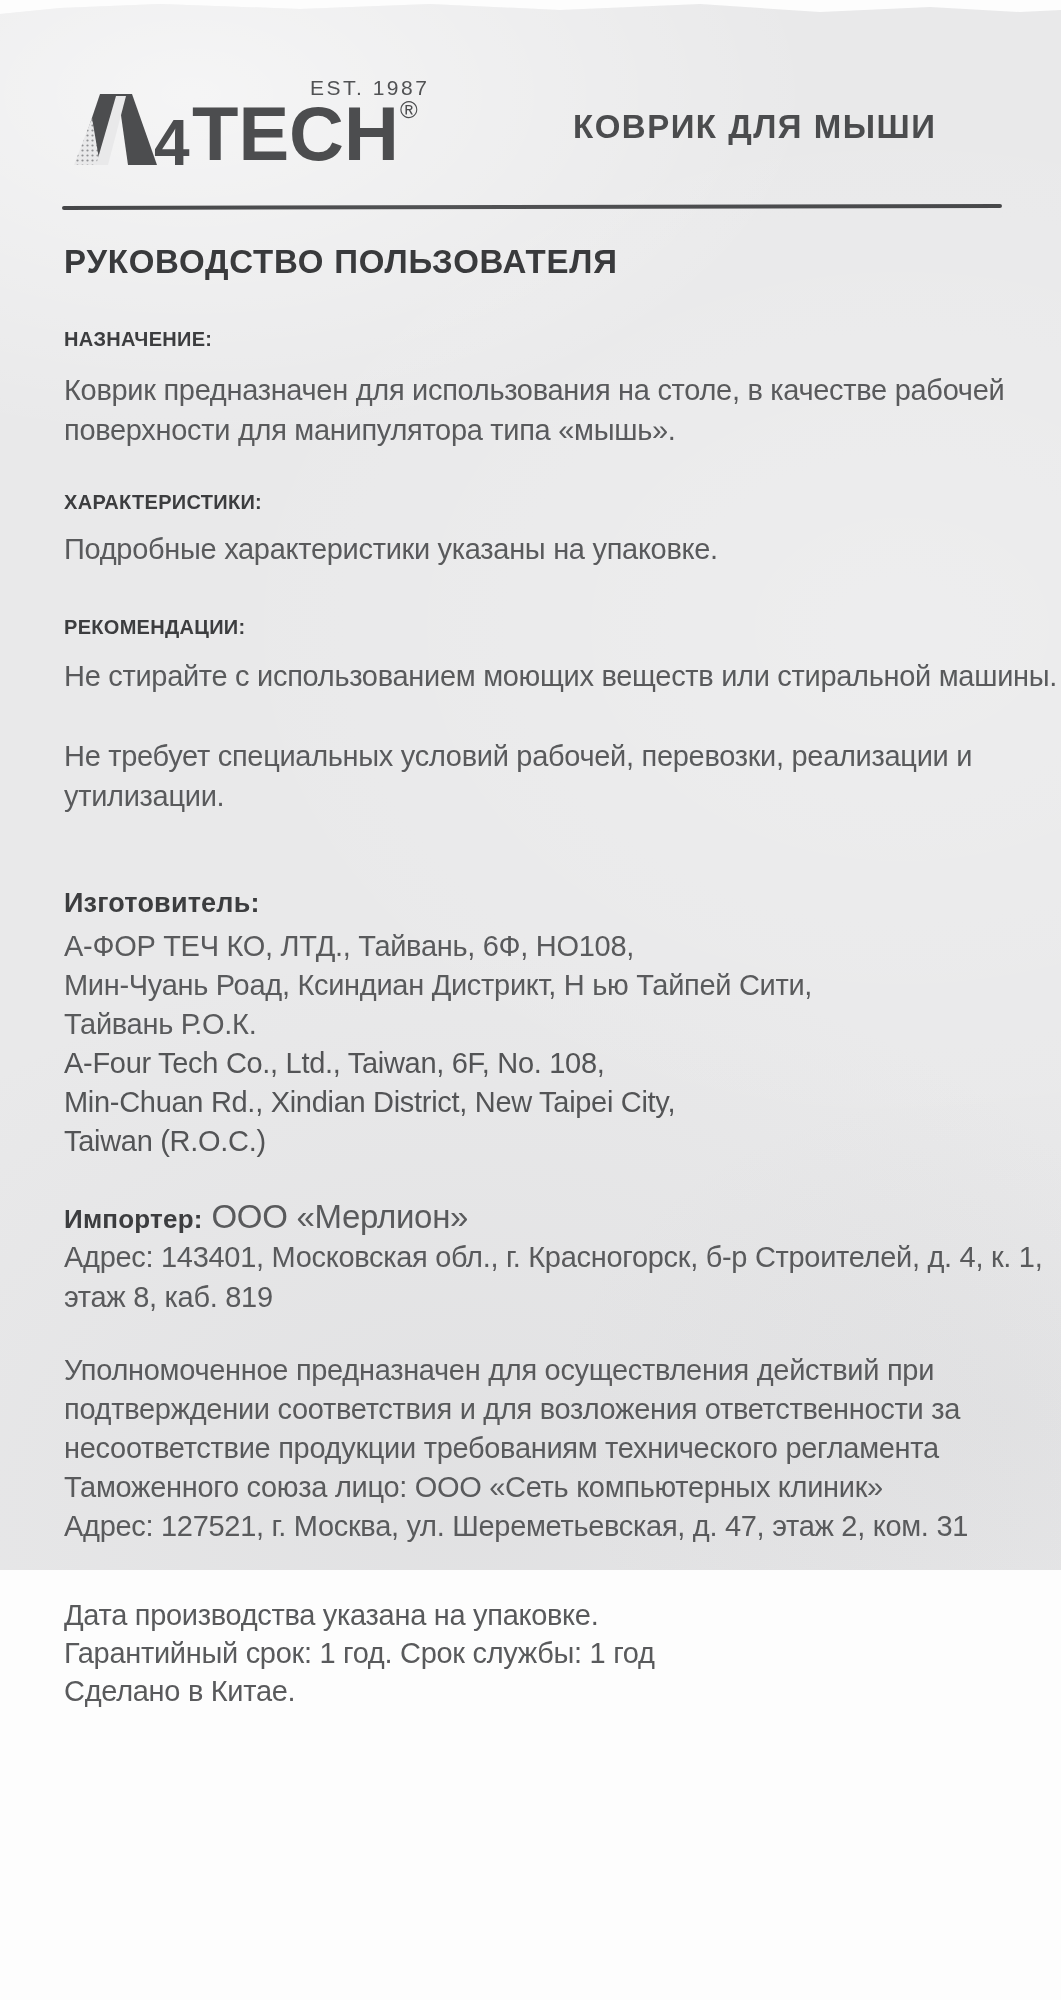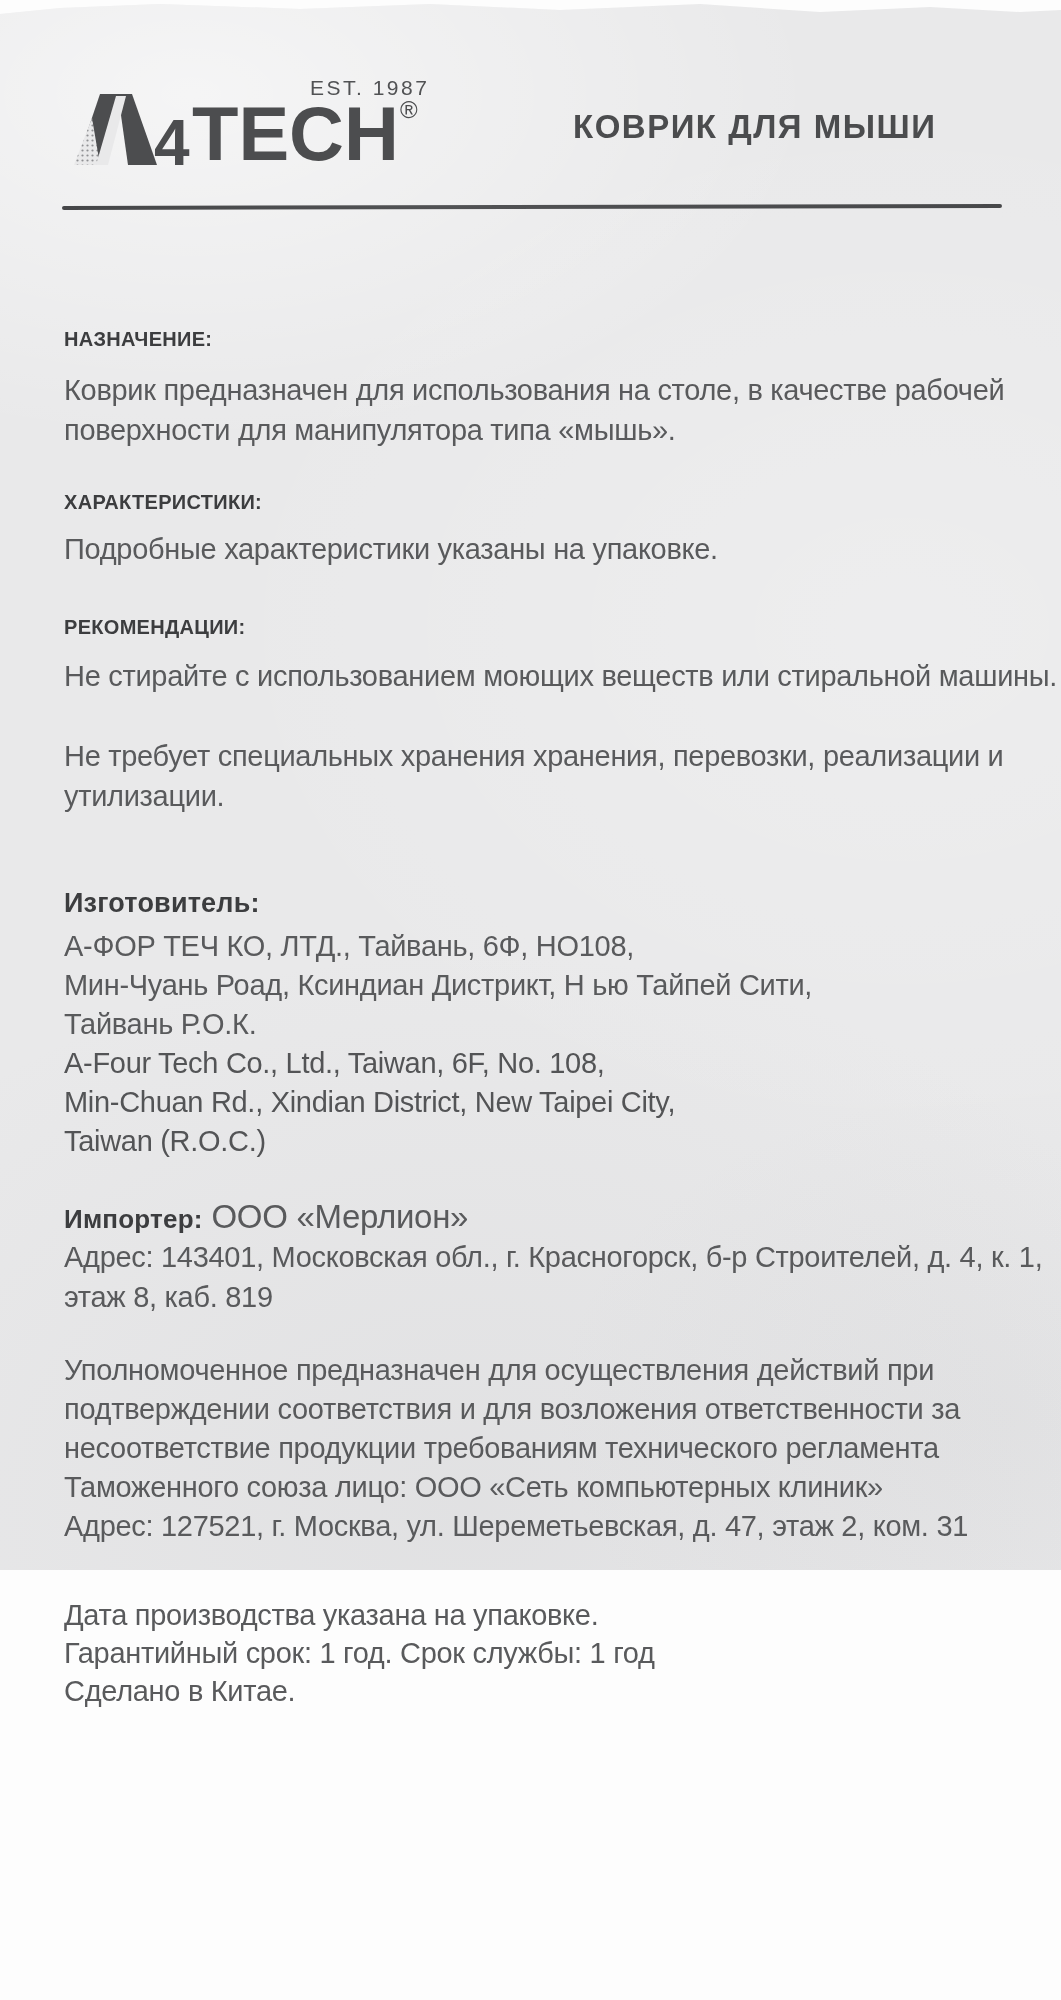--- a/index.html
+++ b/index.html
@@ -81,38 +81,39 @@
     </g>
     <text x="84" y="97" font-size="64" font-weight="bold" fill="#4c4d4f">4</text>
     <text x="122" y="92" font-size="76" font-weight="bold" letter-spacing="0" fill="#4c4d4f">TECH</text>
     <text x="330" y="50" font-size="24" fill="#4c4d4f">®</text>
   </svg>
 
   <div class="abs product-title">КОВРИК ДЛЯ МЫШИ</div>
 
   <div class="divider"></div>
 
+  <div class="abs doc-title">РУКОВОДСТВО ПОЛЬЗОВАТЕЛЯ</div>
 
   <div class="abs sec-head" style="left:64px;top:328px;">НАЗНАЧЕНИЕ:</div>
   <div class="abs body-block" style="left:64px;top:370px;">
     <div>Коврик предназначен для использования на столе, в качестве рабочей</div>
     <div>поверхности для манипулятора типа «мышь».</div>
   </div>
 
   <div class="abs sec-head" style="left:64px;top:491px;">ХАРАКТЕРИСТИКИ:</div>
   <div class="abs body-block" style="left:64px;top:529px;">
     <div>Подробные характеристики указаны на упаковке.</div>
   </div>
 
   <div class="abs sec-head" style="left:64px;top:616px;">РЕКОМЕНДАЦИИ:</div>
   <div class="abs body-block" style="left:64px;top:656px;">
     <div>Не стирайте с использованием моющих веществ или стиральной машины.</div>
   </div>
   <div class="abs body-block" style="left:64px;top:736px;">
-    <div>Не требует специальных хранения хранения, перевозки, реализации и</div>
+    <div>Не требует специальных условий рабочей, перевозки, реализации и</div>
     <div>утилизации.</div>
   </div>
 
   <div class="abs bold-head" style="left:64px;top:888px;">Изготовитель:</div>
   <div class="abs body-block lh39" style="left:64px;top:927px;">
     <div>А-ФОР ТЕЧ КО, ЛТД., Тайвань, 6Ф, НО108,</div>
     <div>Мин-Чуань Роад, Ксиндиан Дистрикт, Н ью Тайпей Сити,</div>
     <div>Тайвань Р.О.К.</div>
     <div class="semi">A-Four Tech Co., Ltd., Taiwan, 6F, No. 108,</div>
     <div class="semi">Min-Chuan Rd., Xindian District, New Taipei City,</div>

